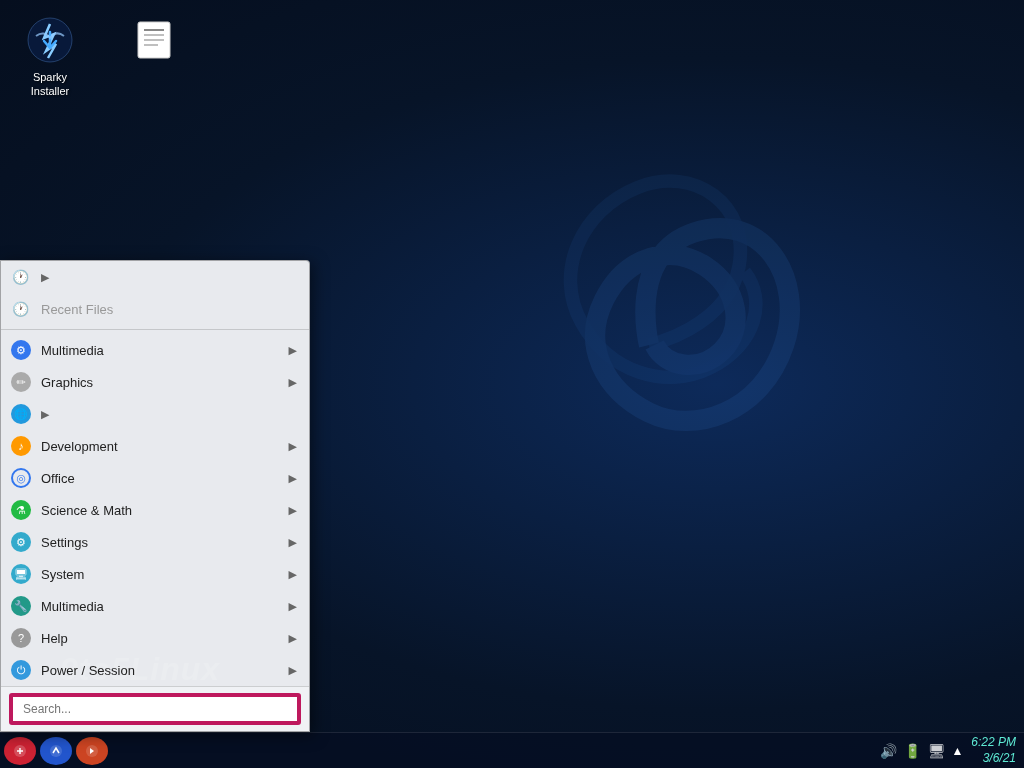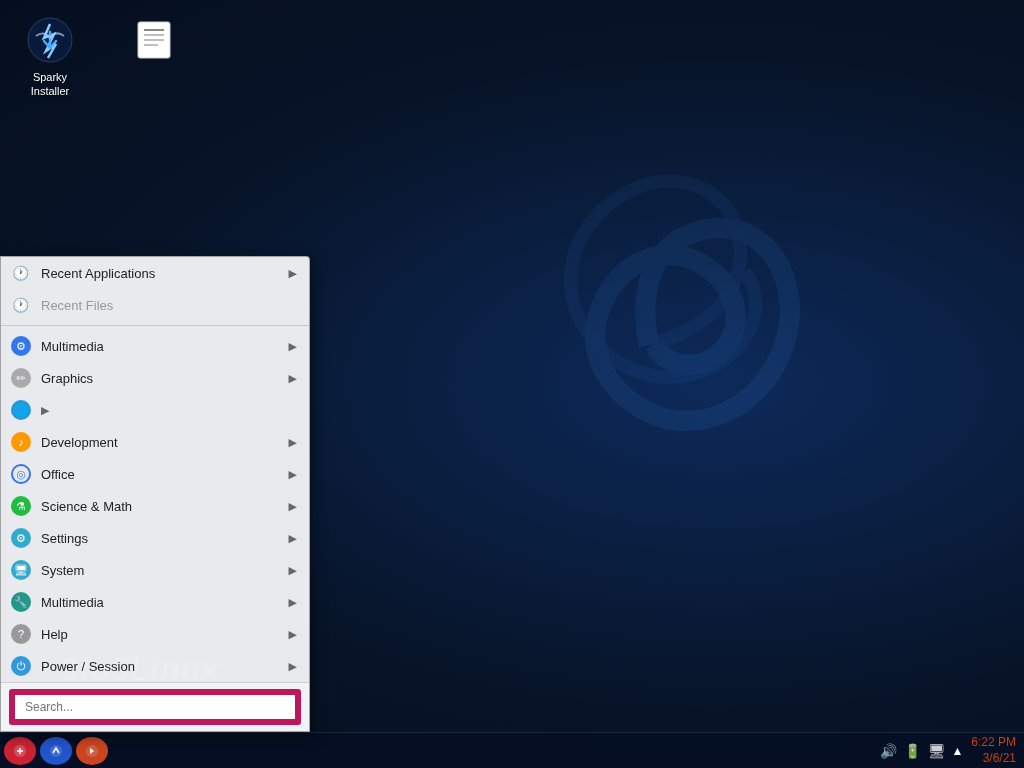--- a/index.html
+++ b/index.html
@@ -108,23 +108,24 @@
     }
 
     .tray-icon {
       color: rgba(255,255,255,0.8);
       font-size: 14px;
       cursor: pointer;
     }
 
     .clock {
       text-align: right;
-      color: #c2410c;
+      color: #5eead4;
       font-size: 12px;
       line-height: 1.3;
+      font-style: italic;
     }
 
     .taskbar-arrow {
       color: white;
       font-size: 12px;
       cursor: pointer;
     }
 
     
     .start-menu {
@@ -183,21 +184,21 @@
     
     .search-bar {
       padding: 6px 8px;
       background: rgba(240,242,245,0.97);
       border-top: 1px solid rgba(0,0,0,0.15);
     }
 
     .search-input {
       width: 100%;
       padding: 5px 10px;
-      border: 6px solid #be185d;
+      border: 4px solid #be185d;
       border-radius: 3px;
       font-size: 12px;
       background: white;
       outline: none;
     }
     .icon-clock { color: #888; font-size: 14px; }
 
     
     .watermark {
       position: absolute;
@@ -287,21 +288,20 @@
       </div>
     </div>
   </div>
 
   <div class="watermark">9to5Linux</div>
 
   <div class="start-menu">
 
     <div class="menu-item">
       <span class="item-icon icon-clock">🕐</span>
-      <span class="item-label">Recent Applications</span>
       <span class="arrow">▶</span>
     </div>
 
     <div class="menu-item disabled">
       <span class="item-icon icon-clock" style="color:#bbb;">🕐</span>
       <span class="item-label">Recent Files</span>
     </div>
 
     <div class="menu-section-divider"></div>
 

